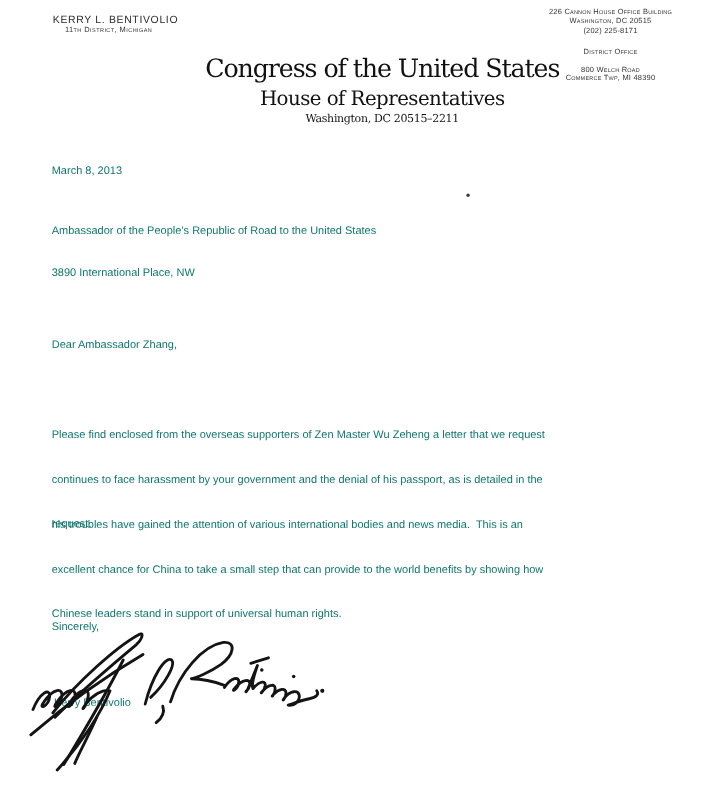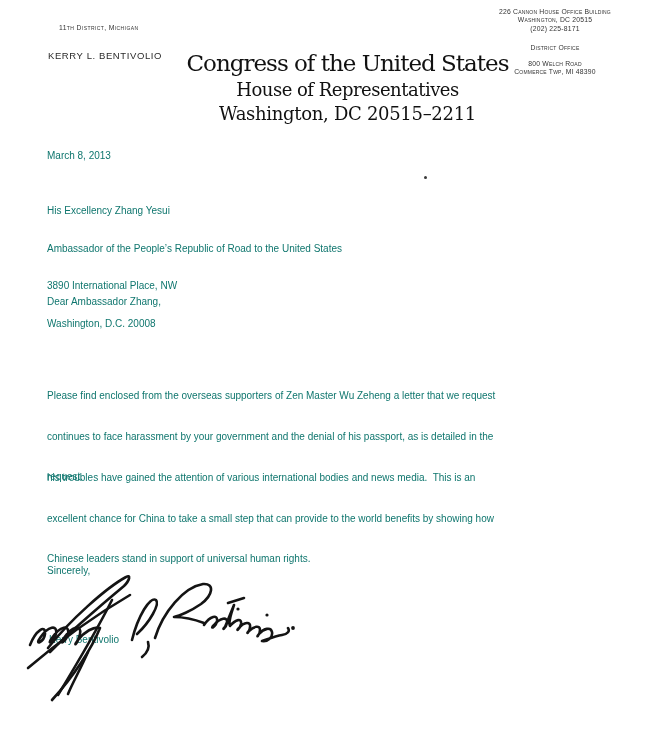--- a/index.html
+++ b/index.html
@@ -2,32 +2,32 @@
 <html><head>
 <meta charset="utf-8">
 <style>
   html,body{margin:0;padding:0;background:#fff;}
   .page{
     position:relative;width:650px;height:729px;background:#ffffff;
     font-family:"Liberation Sans",sans-serif;color:#1b1b1b;overflow:hidden;
   }
   .abs{position:absolute;}
   
-  .lh-name{left:48px;top:13px;font-size:9.5px;letter-spacing:.6px;color:#2a2a2a;white-space:pre;margin-top:37px;}
+  .lh-name{left:48px;top:13px;font-size:9.5px;letter-spacing:.6px;color:#2a2a2a;white-space:pre;}
   .lh-district{left:59px;top:24px;font-size:6.8px;font-variant:small-caps;letter-spacing:.4px;color:#333;white-space:pre;}
   
   .office{left:455px;top:8px;width:200px;text-align:center;font-size:6.8px;line-height:8.4px;
           font-variant:small-caps;letter-spacing:.2px;color:#333;}
   .office .gap1{margin-top:11px;}
   .office .gap2{margin-top:7px;}
   
   .mast{left:0;right:0;text-align:center;font-family:"DejaVu Serif",serif;font-weight:normal;color:#111;padding-left:45px;}
   .mast1{top:50px;font-size:23px;letter-spacing:-1px;}
   .mast2{top:79px;font-size:18px;letter-spacing:-.5px;}
-  .mast3{top:103px;font-size:18px;letter-spacing:-.3px;}
+  .mast3{top:103px;font-size:10px;letter-spacing:-.3px;}
   
   .body-txt{left:47px;font-size:10px;color:#0f766e;white-space:pre;}
   .addr div{line-height:15.6px;white-space:pre;}
   .para div{line-height:18.5px;white-space:pre;}
   
   .sig-svg{left:22px;top:556px;}
   .sig-svg path{fill:none;stroke:#141414;stroke-width:2.6;stroke-linecap:round;stroke-linejoin:round;}
   .sig-svg circle{fill:#141414;stroke:none;}
   .speck{left:424px;top:176px;width:3px;height:3px;border-radius:50%;background:#3a3a3a;}
 </style>
@@ -48,29 +48,27 @@
     <div>Commerce Twp, MI 48390</div>
   </div>
 
   <div class="abs mast mast1">Congress of the United States</div>
   <div class="abs mast mast2">House of Representatives</div>
   <div class="abs mast mast3">Washington, DC 20515–2211</div>
 
   <div class="abs body-txt" style="top:150px">March 8, 2013</div>
 
   <div class="abs body-txt addr" style="top:181px">
-    <div>His Excellency Zhang Yesui</div>
     <div>Ambassador of the People’s Republic of Road to the United States</div>
     <div>3890 International Place, NW</div>
-    <div>Washington, D.C. 20008</div>
   </div>
 
   <div class="abs speck"></div>
 
-  <div class="abs body-txt" style="top:296px">Dear Ambassador Zhang,</div>
+  <div class="abs body-txt" style="top:308px">Dear Ambassador Zhang,</div>
 
   <div class="abs body-txt para" style="top:365px">
     <div>Please find enclosed from the overseas supporters of Zen Master Wu Zeheng a letter that we request</div>
     <div>continues to face harassment by your government and the denial of his passport, as is detailed in the</div>
     <div>request.</div>
   </div>
 
   <div class="abs body-txt para" style="top:447px">
     <div>his troubles have gained the attention of various international bodies and news media.  This is an</div>
     <div>excellent chance for China to take a small step that can provide to the world benefits by showing how</div>

